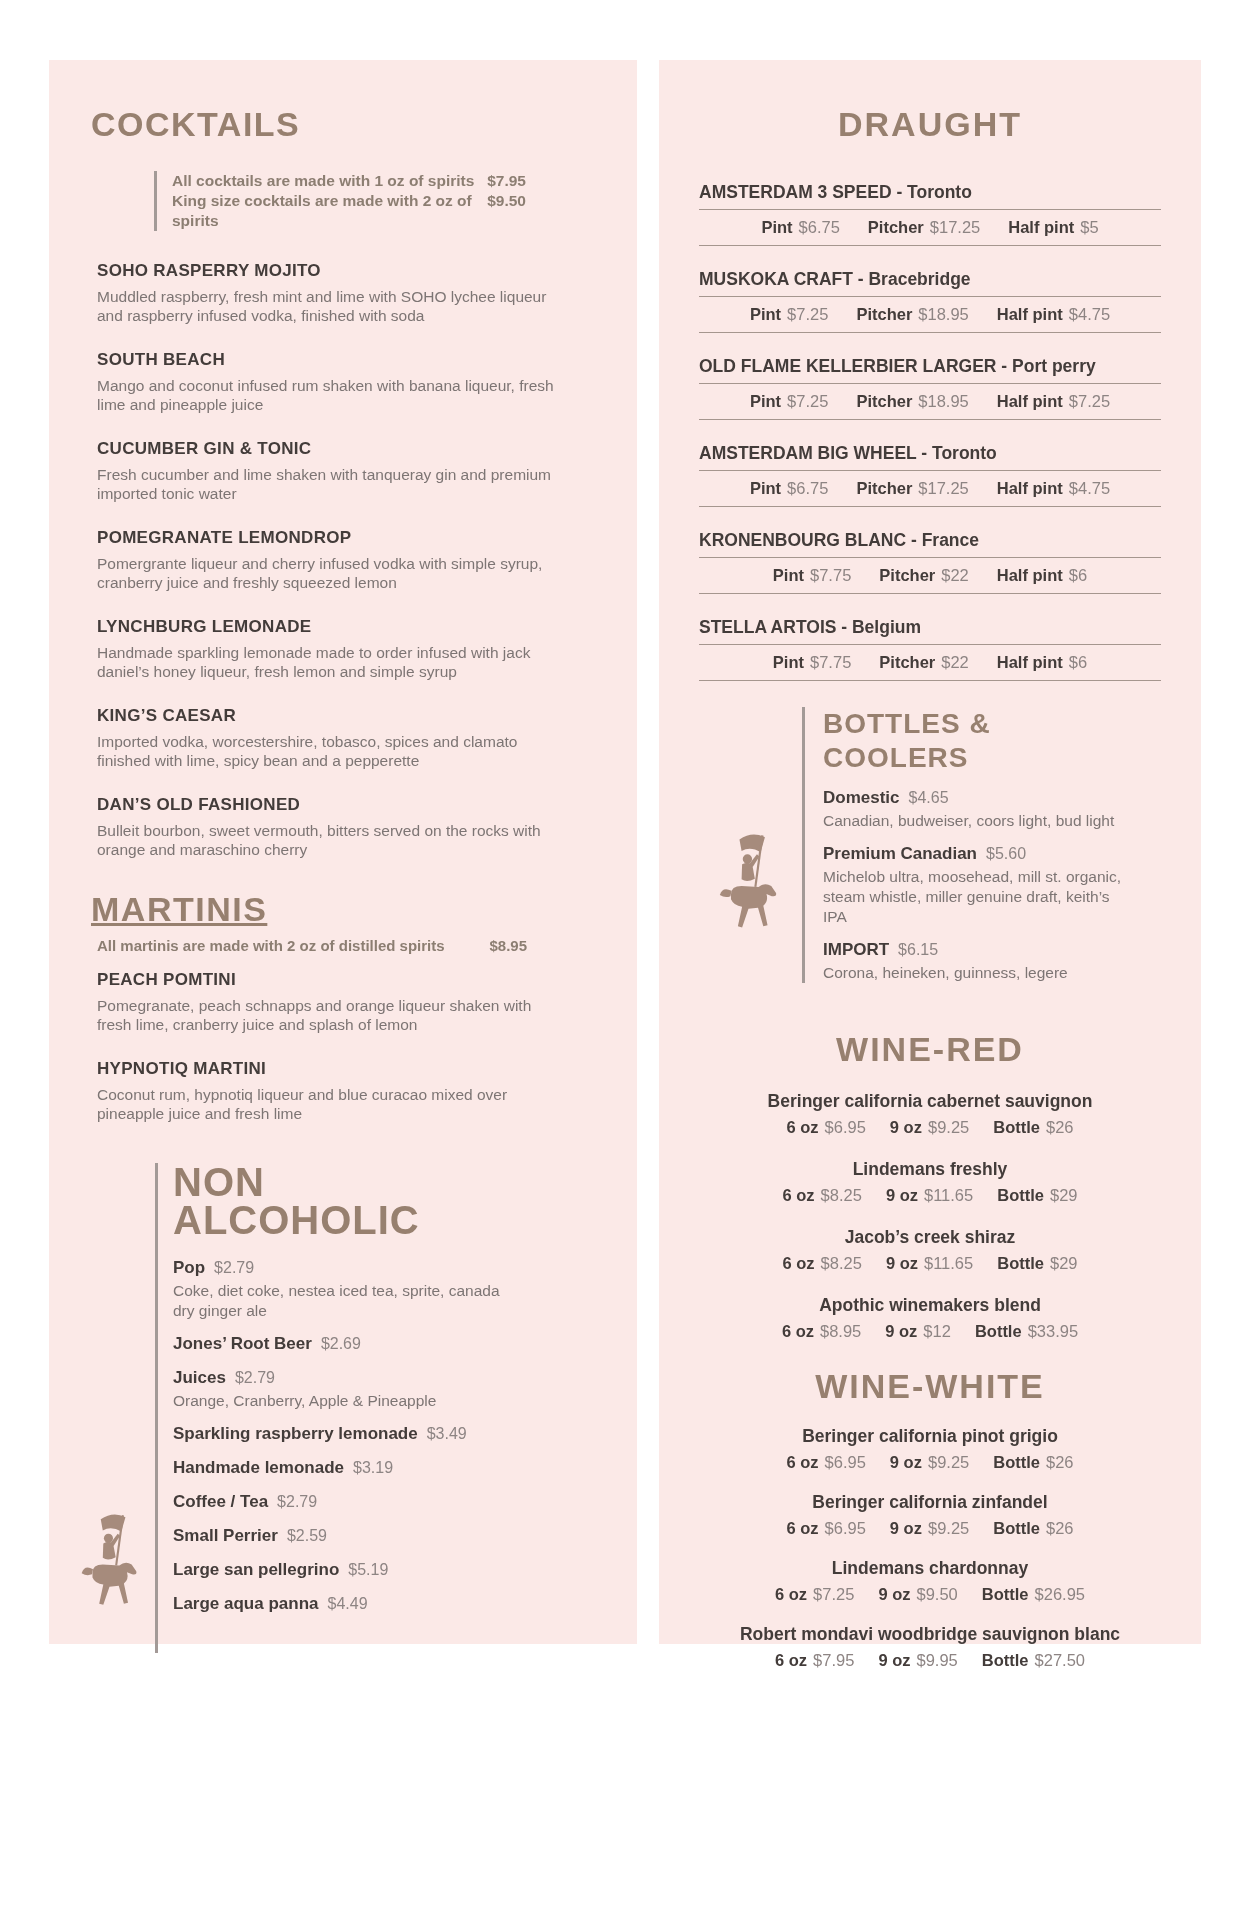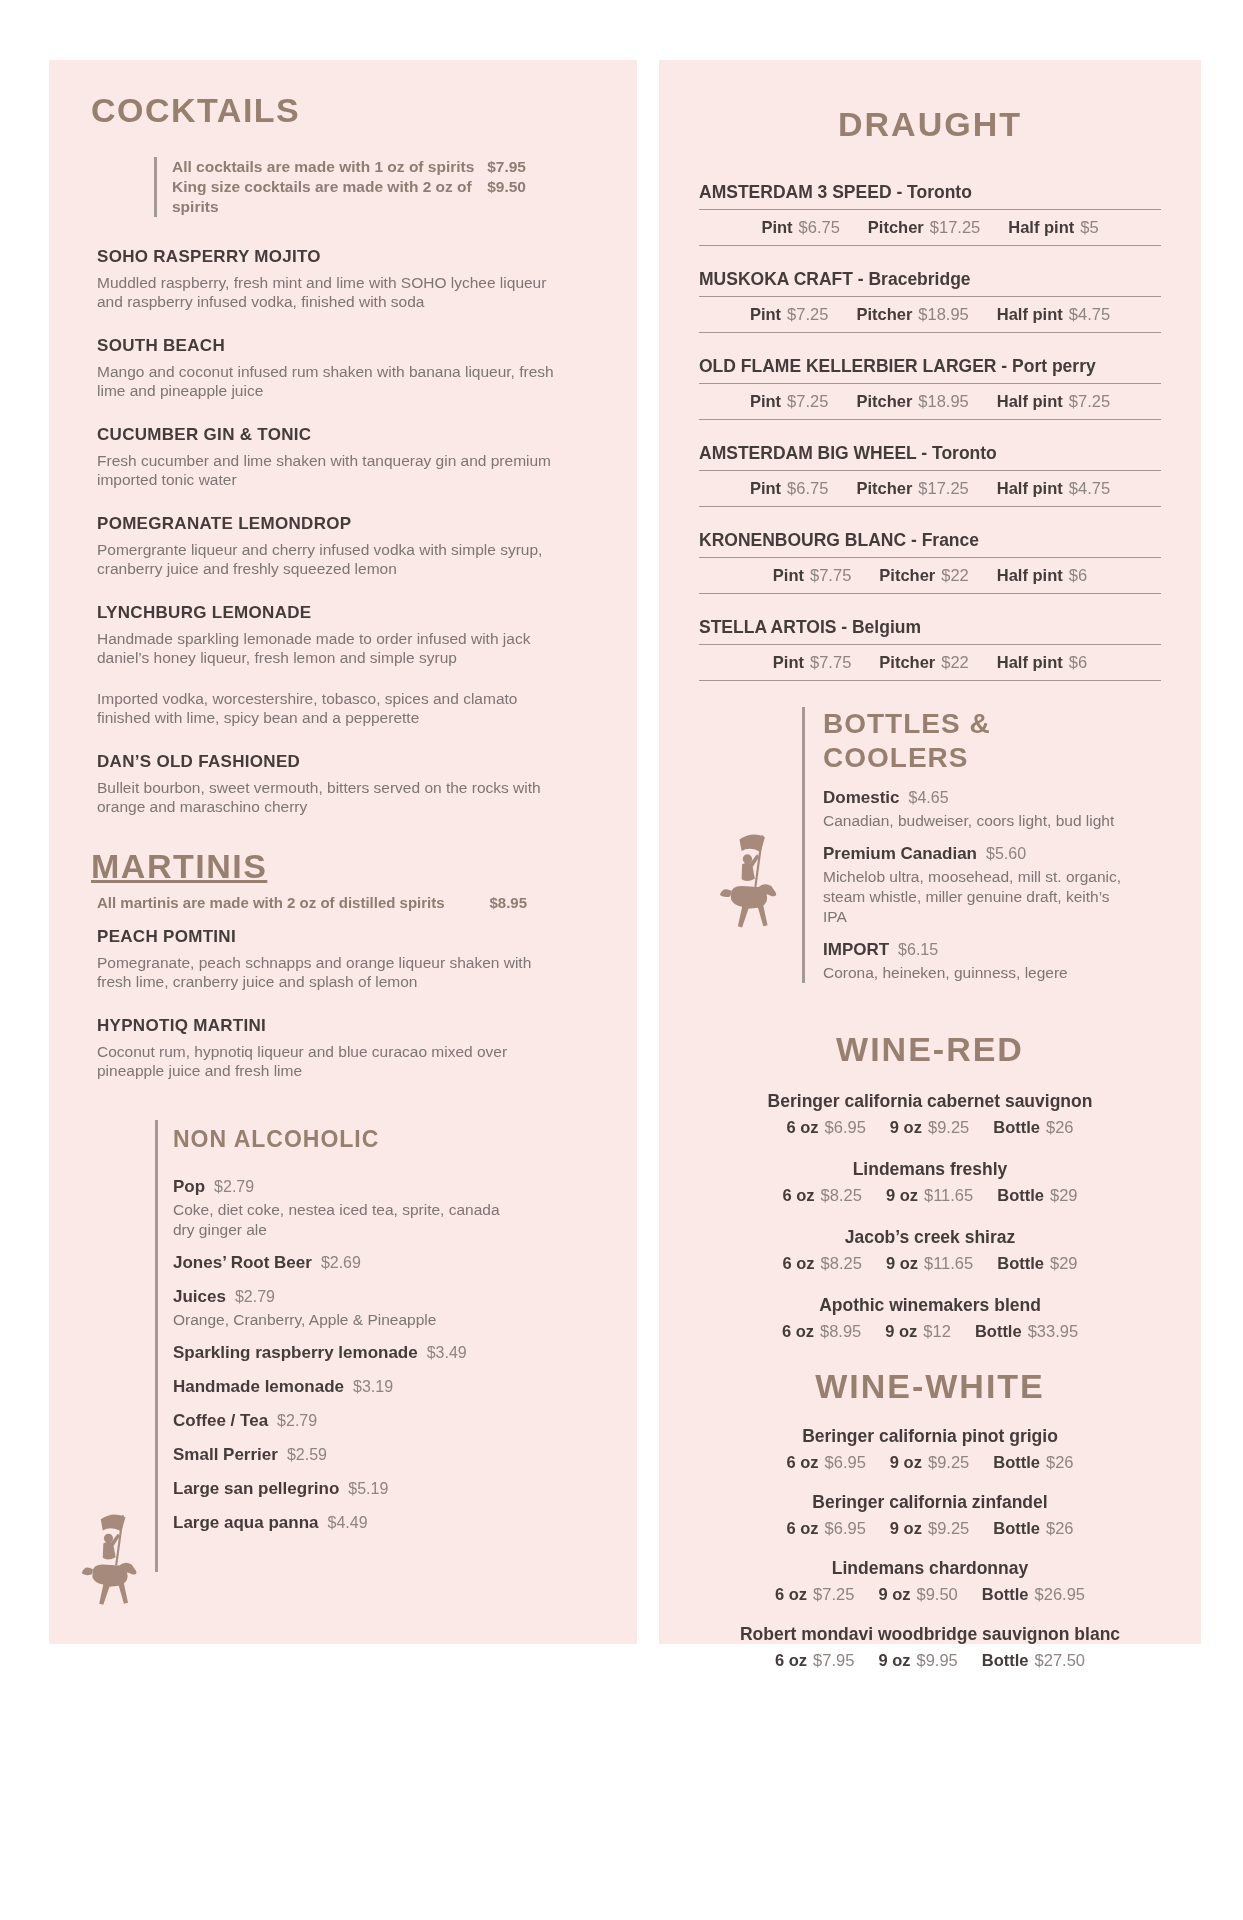--- a/index.html
+++ b/index.html
@@ -4,21 +4,21 @@
 <style>
   :root{
     --page_bg:#ffffff; --panel_bg:#fbe9e7; --heading:#97806f; --title_dark:#433c3a;
     --text_gray:#7d7574; --price_gray:#8d8483; --rule:#a5968e; --bar:#a39a97; --icon:#a68b7c;
   }
   *{box-sizing:border-box; margin:0; padding:0;}
   html,body{width:1243px; background:var(--page_bg); font-family:"Liberation Sans",sans-serif;}
   body{height:1920px; position:relative;}
   .menu{display:flex; gap:22px; padding:60px 42px 0 49px; align-items:flex-start;}
   .panel{background:var(--panel_bg); height:1584px; position:relative;}
-  .panel.left{width:674px; padding:30px 28px 0 48px;}
+  .panel.left{width:674px; padding:44px 28px 0 48px;}
   .panel.right{width:561px; padding:44px 40px 0 40px;}
 
   .big-header{font-size:34px; line-height:41px; font-weight:600; letter-spacing:1.5px;
     color:var(--heading); margin-left:-6px;}
   .center{text-align:center; margin-left:0; letter-spacing:2px;}
 
   
   .intro-box{margin:26px 0 28px 57px; border-left:3px solid var(--bar); padding-left:15px; width:372px;}
   .intro-row{display:flex; justify-content:space-between; font-weight:700;
     font-size:15.5px; line-height:20px; color:#8c7e72;gap:6px;}
@@ -26,21 +26,21 @@
   .intro-line .intro-row{font-size:15px;}
 
   .menu-item{margin-bottom:23px; max-width:470px;}
   .item-name{font-size:17px; font-weight:700; color:var(--title_dark); letter-spacing:.3px; line-height:24px; margin-bottom:5px;}
   .item-desc{font-size:15.5px; color:var(--text_gray); line-height:18.5px; max-width:465px;}
 
   .martinis-header{margin-top:30px;text-decoration:underline;}
 
   
   .na-section{margin:40px 0 0 58px; border-left:3px solid var(--bar); padding:0 0 26px 15px; width:358px;}
-  .na-header{font-size:23px; line-height:38px; font-weight:600; letter-spacing:1px; color:var(--heading); margin-bottom:18px;}
+  .na-header{font-size:40px; line-height:38px; font-weight:600; letter-spacing:1px; color:var(--heading); margin-bottom:18px;}
   .na-item{margin-bottom:12px;}
   .na-name{font-size:17px; font-weight:700; color:var(--title_dark); line-height:22px;}
   .na-price{font-size:16px; color:var(--price_gray); margin-left:9px;}
   .na-desc{font-size:15.5px; color:var(--text_gray); line-height:20px; margin-top:2px;}
 
   .horse{position:absolute;}
   .horse-left{left:30px; top:1452px; width:62px; height:103px;}
   .horse-right{left:58px; top:772px; width:64px; height:106px;}
   .horse svg{width:100%; height:100%;}
 
@@ -111,20 +111,21 @@
           <div class="item-name">POMEGRANATE LEMONDROP</div>
           <div class="item-desc">Pomergrante liqueur and cherry infused vodka with simple syrup, cranberry juice and freshly squeezed lemon</div>
         </div>
 
         <div class="menu-item">
           <div class="item-name">LYNCHBURG LEMONADE</div>
           <div class="item-desc">Handmade sparkling lemonade made to order infused with jack daniel’s honey liqueur, fresh lemon and simple syrup</div>
         </div>
 
         <div class="menu-item">
+          <div class="item-name">KING’S CAESAR</div>
           <div class="item-desc">Imported vodka, worcestershire, tobasco, spices and clamato finished with lime, spicy bean and a pepperette</div>
         </div>
 
         <div class="menu-item">
           <div class="item-name">DAN’S OLD FASHIONED</div>
           <div class="item-desc">Bulleit bourbon, sweet vermouth, bitters served on the rocks with orange and maraschino cherry</div>
         </div>
 
     </div>
 

